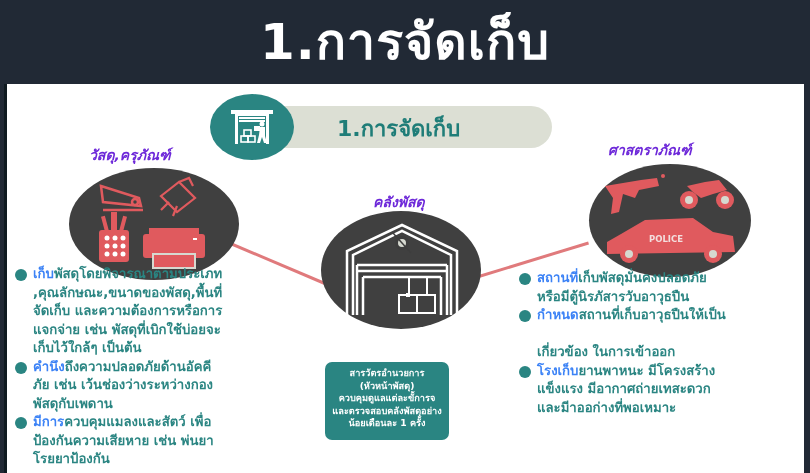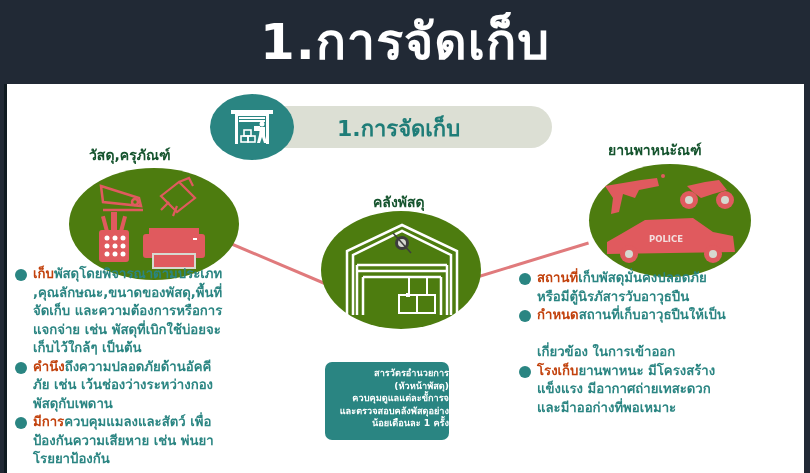--- a/index.html
+++ b/index.html
@@ -28,43 +28,43 @@
     position: absolute; left: 330px; top: 27px;
     color: #1f7d78; font-weight: bold; font-size: 22px;
   }
   .header-circle {
     position: absolute; left: 203px; top: 10px; width: 84px; height: 66px;
     border-radius: 50%; background: #2a8582;
     display: flex; align-items: center; justify-content: center;
   }
 
   .group-label {
-    position: absolute; color: #14532d; font-weight: bold; font-size: 14px;
+    position: absolute; color: #6d28d9; font-weight: bold; font-size: 14px; font-style: italic;
   }
 
   .icon-circle {
-    position: absolute; border-radius: 50%; background: #4d7c0f;
+    position: absolute; border-radius: 50%; background: #404040;
   }
 
   .connector {
     position: absolute; height: 3px; background: #e07a7c; transform-origin: left center;
   }
 
   .bullets { position: absolute; color: #2a8582; font-weight: bold; font-size: 13.2px; line-height: 18.5px; }
   .bullet { position: relative; padding-left: 18px; }
   .bullet::before {
     content: ""; position: absolute; left: 0; top: 4px; width: 12px; height: 12px;
     border-radius: 50%; background: #2a8582;
   }
-  .hl { color: #c2410c; }
+  .hl { color: #3b82f6; }
 
   .note-box {
     position: absolute; left: 318px; top: 278px; width: 124px; height: 78px;
     background: #2a8582; border-radius: 7px; color: #ffffff;
-    font-size: 9.2px; font-weight: bold; text-align: right; line-height: 12.6px;
+    font-size: 9.2px; font-weight: bold; text-align: center; line-height: 12.6px;
     padding-top: 5px;
   }
 </style>
 </head>
 <body>
 
 <div class="slide-title">1.การจัดเก็บ</div>
 
 <div class="panel">
 
@@ -145,21 +145,21 @@
         <line x1="63" y1="74" x2="67" y2="74" stroke-width="4"></line>
       </g>
       <g>
         <circle cx="59" cy="22" r="7" fill="#3d3d3d"></circle>
         <circle cx="59" cy="22" r="4" fill="#d6d9d0"></circle>
         <line x1="50" y1="12" x2="68" y2="32" stroke="#3d3d3d" stroke-width="1.5"></line>
       </g>
     </svg>
   </div>
 
-  <div class="group-label" style="left:601px; top:55px;">ยานพาหนะัณฑ์</div>
+  <div class="group-label" style="left:601px; top:55px;">ศาสตราภัณฑ์</div>
   <div class="icon-circle" style="left:582px; top:80px; width:162px; height:113px;">
     <svg style="position:absolute; left:12px; top:8px;" width="140" height="98" viewBox="0 0 140 98">
       <g fill="#e05a5e">
         <path d="M4 14 L40 8 L56 6 L58 14 L38 18 L34 26 L22 22 L18 40 L10 42 L12 26 Z"></path>
         <circle cx="62" cy="4" r="2"></circle>
       </g>
       <g fill="#e05a5e">
         <circle cx="88" cy="28" r="9"></circle>
           <circle cx="88" cy="28" r="4" fill="#d6d9d0"></circle>
         <circle cx="124" cy="28" r="9"></circle>

